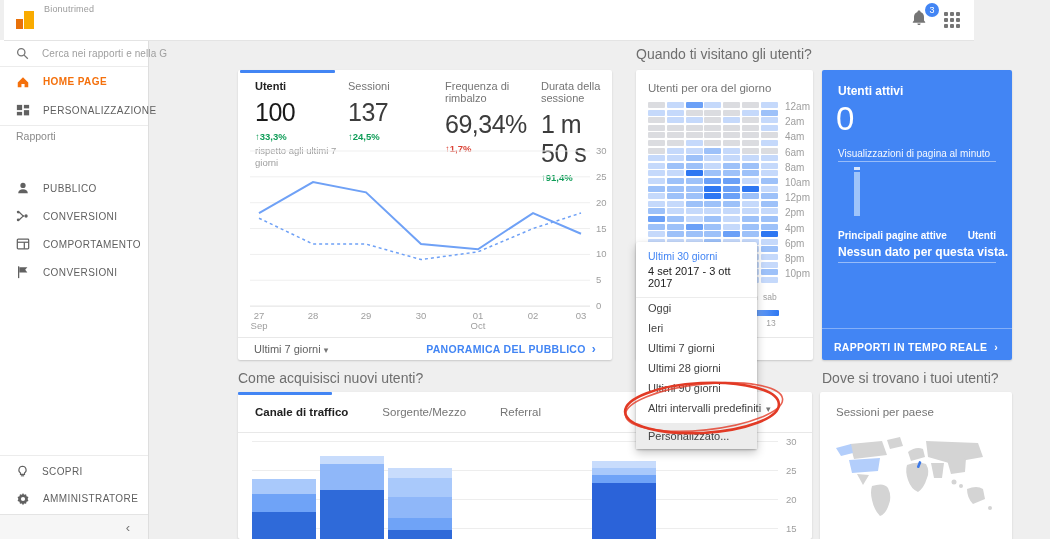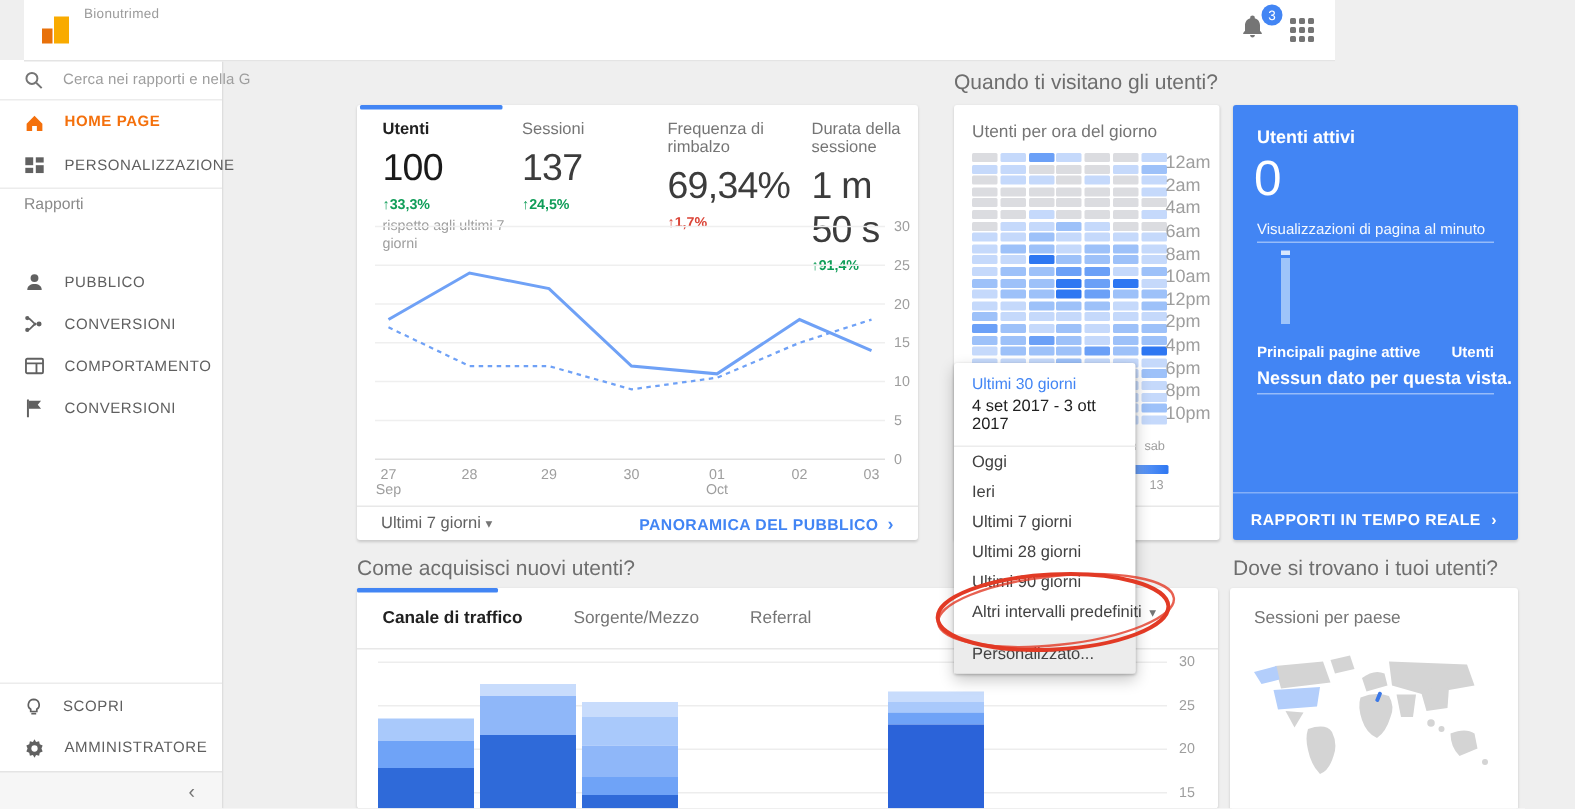--- a/index.html
+++ b/index.html
@@ -1,20 +1,20 @@
 <!DOCTYPE html>
 <html><head>
 <meta charset="utf-8">
 <style>
   html,body{margin:0;padding:0;}
   body{font-family:"Liberation Sans",sans-serif;-webkit-font-smoothing:antialiased;}
   #app{position:relative;width:1050px;height:539px;background:#efefef;overflow:hidden;}
 
   
-  .topbar{position:absolute;top:0;left:16px;width:874px;height:40px;background:#fff;border-bottom:1px solid #e4e4e4;z-index:20;}
+  .topbar{position:absolute;top:0;left:4px;width:970px;height:40px;background:#fff;border-bottom:1px solid #e4e4e4;z-index:20;}
   .ga-logo{position:absolute;left:12px;top:9px;width:22px;height:22px;}
   .ga-logo .bar-s{position:absolute;left:0;bottom:2px;width:7px;height:10px;background:#e8710a;}
   .ga-logo .bar-t{position:absolute;left:8px;bottom:2px;width:10px;height:18px;background:#f9ab00;}
   .brand{position:absolute;left:40px;top:4px;}
   .brand .acct{font-size:9px;color:#9b9b9b;letter-spacing:.2px;}
   .brand .prop{font-size:15px;color:#424242;margin-top:1px;cursor:pointer;}
   .brand .prop .caret{font-size:10px;color:#757575;margin-left:4px;}
   .topbar-right{position:absolute;right:8px;top:0;height:40px;display:flex;align-items:center;gap:12px;}
   .bell-wrap{position:relative;width:22px;height:22px;}
   .badge{position:absolute;right:-7px;top:-6px;width:14px;height:14px;border-radius:50%;background:#4285f4;color:#fff;font-size:9px;display:flex;align-items:center;justify-content:center;}
@@ -57,21 +57,21 @@
   .card-footer{position:absolute;left:0;bottom:0;width:100%;height:23px;border-top:1px solid #e8e8e8;display:flex;align-items:center;justify-content:space-between;padding:0 16px;box-sizing:border-box;}
   .range-btn{font-size:11px;color:#616161;cursor:pointer;}
   .range-btn .caret{font-size:9px;color:#757575;}
   .card-link{font-size:10.5px;font-weight:bold;color:#4285f4;letter-spacing:.3px;cursor:pointer;}
   .card-link .arr{margin-left:6px;font-size:12px;}
 
   
   #cardB{left:636px;top:70px;width:177px;height:290px;}
   .hm-title{position:absolute;left:12px;top:12px;font-size:11.5px;color:#757575;}
   .hm-cell{position:absolute;border-radius:1px;}
-  .hm-hour{position:absolute;left:141px;font-size:12px;color:#9e9e9e;}
+  .hm-hour{position:absolute;left:149px;font-size:10px;color:#9e9e9e;}
   .hm-day{position:absolute;font-size:8.5px;color:#9e9e9e;text-align:center;width:18px;}
   .hm-legend{position:absolute;top:240px;left:60px;width:83px;height:6px;background:linear-gradient(to right,#dbe6fc,#9dc1f9,#2e77f2);border-radius:1px;}
   .hm-legend-max{position:absolute;top:248px;left:125px;width:20px;font-size:8.5px;color:#9e9e9e;text-align:center;}
 
   
   #cardC{left:822px;top:70px;width:190px;height:290px;background:#4285f4;color:#fff;}
   .rt-title{position:absolute;left:16px;top:14px;font-size:12px;font-weight:bold;}
   .rt-value{position:absolute;left:14px;top:30px;font-size:33px;font-weight:300;}
   .rt-pv{position:absolute;left:16px;top:78px;font-size:10px;opacity:.95;}
   .rt-div1{position:absolute;left:16px;top:91px;width:158px;border-top:1px solid rgba(255,255,255,.45);}

